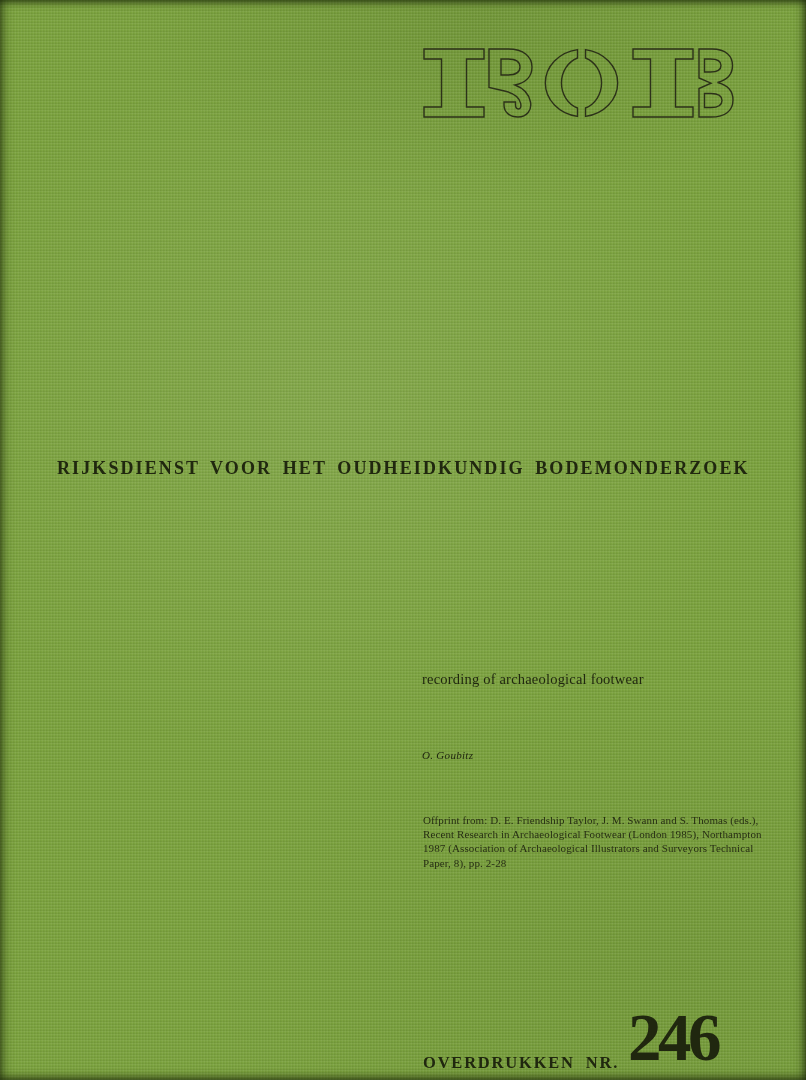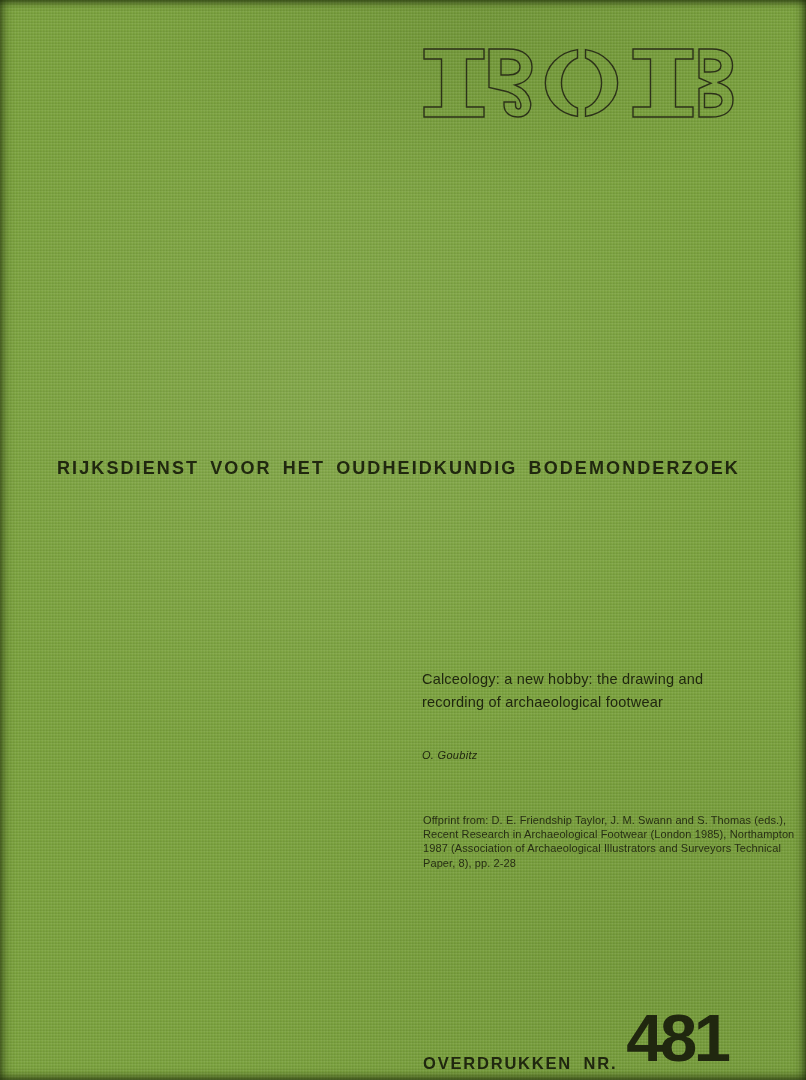--- a/index.html
+++ b/index.html
@@ -10,20 +10,21 @@
   }
   .cover{
     position:relative;width:806px;height:1080px;
     background-color:#7ba23e;
     background-image:
       repeating-linear-gradient(0deg, rgba(255,255,255,0.05) 0 1px, rgba(20,35,5,0.05) 1px 2px, rgba(0,0,0,0) 2px 3px),
       repeating-linear-gradient(90deg, rgba(255,255,255,0.04) 0 1px, rgba(20,35,5,0.04) 1px 2px, rgba(0,0,0,0) 2px 3px),
       radial-gradient(ellipse 620px 520px at 42% 38%, rgba(255,255,255,0.07), rgba(255,255,255,0) 70%),
       radial-gradient(ellipse 700px 420px at 85% 90%, rgba(10,20,0,0.06), rgba(10,20,0,0) 70%),
       radial-gradient(ellipse 500px 260px at 60% 2%, rgba(10,20,0,0.08), rgba(10,20,0,0) 70%);
+    font-family: Liberation Serif, serif;
   }
   .cover::after{
     content:"";position:absolute;inset:0;pointer-events:none;
     box-shadow:
       inset 0 4px 7px -2px rgba(20,30,6,0.65),
       inset 0 -6px 9px -3px rgba(20,30,6,0.55),
       inset -6px 0 9px -3px rgba(20,30,6,0.5),
       inset 7px 0 11px -4px rgba(20,30,6,0.45);
   }
   .ink{color:#20270f;}
@@ -75,31 +76,30 @@
     <path d="M210,1 H270 V11 H252.5 V59 H270 V69 H210 V59 H227.5 V11 H210 Z"></path>
 
     <path d="M276,1 H289 C303,1 309.5,8 309.5,17.5 C309.5,26.5 304,32 294.5,34.5 C304.5,37 310,43 310,52 C310,62.5 302.5,69 288,69 H276 V40.5 L288,35.2 L276,30 Z"></path>
     <path d="M281.5,11 H287.5 C294.5,11 298,13.5 298,17.5 C298,21.5 294.5,24 287.5,24 H281.5 Z"></path>
     <path d="M281.5,45.5 H288 C295.5,45.5 299,48 299,52.5 C299,57 295.5,59.5 288,59.5 H281.5 Z"></path>
   </svg>
 
   <div class="institution ink">RIJKSDIENST VOOR HET OUDHEIDKUNDIG BODEMONDERZOEK</div>
 
   <div class="paper-title ink">
-    <div>Calceology: a new hobby: the drawing and</div>
     <div>recording of archaeological footwear</div>
   </div>
 
   <div class="author ink">O. Goubitz</div>
 
   <div class="offprint">
     <div>Offprint from: D. E. Friendship Taylor, J. M. Swann and S. Thomas (eds.),</div>
     <div>Recent Research in Archaeological Footwear (London 1985), Northampton</div>
     <div>1987 (Association of Archaeological Illustrators and Surveyors Technical</div>
     <div>Paper, 8), pp. 2-28</div>
   </div>
 
   <div class="series">
     <span class="series-label ink">OVERDRUKKEN NR.</span>
-    <span class="series-number ink">481</span>
+    <span class="series-number ink">246</span>
   </div>
 
 </div>
 
 </body></html>

